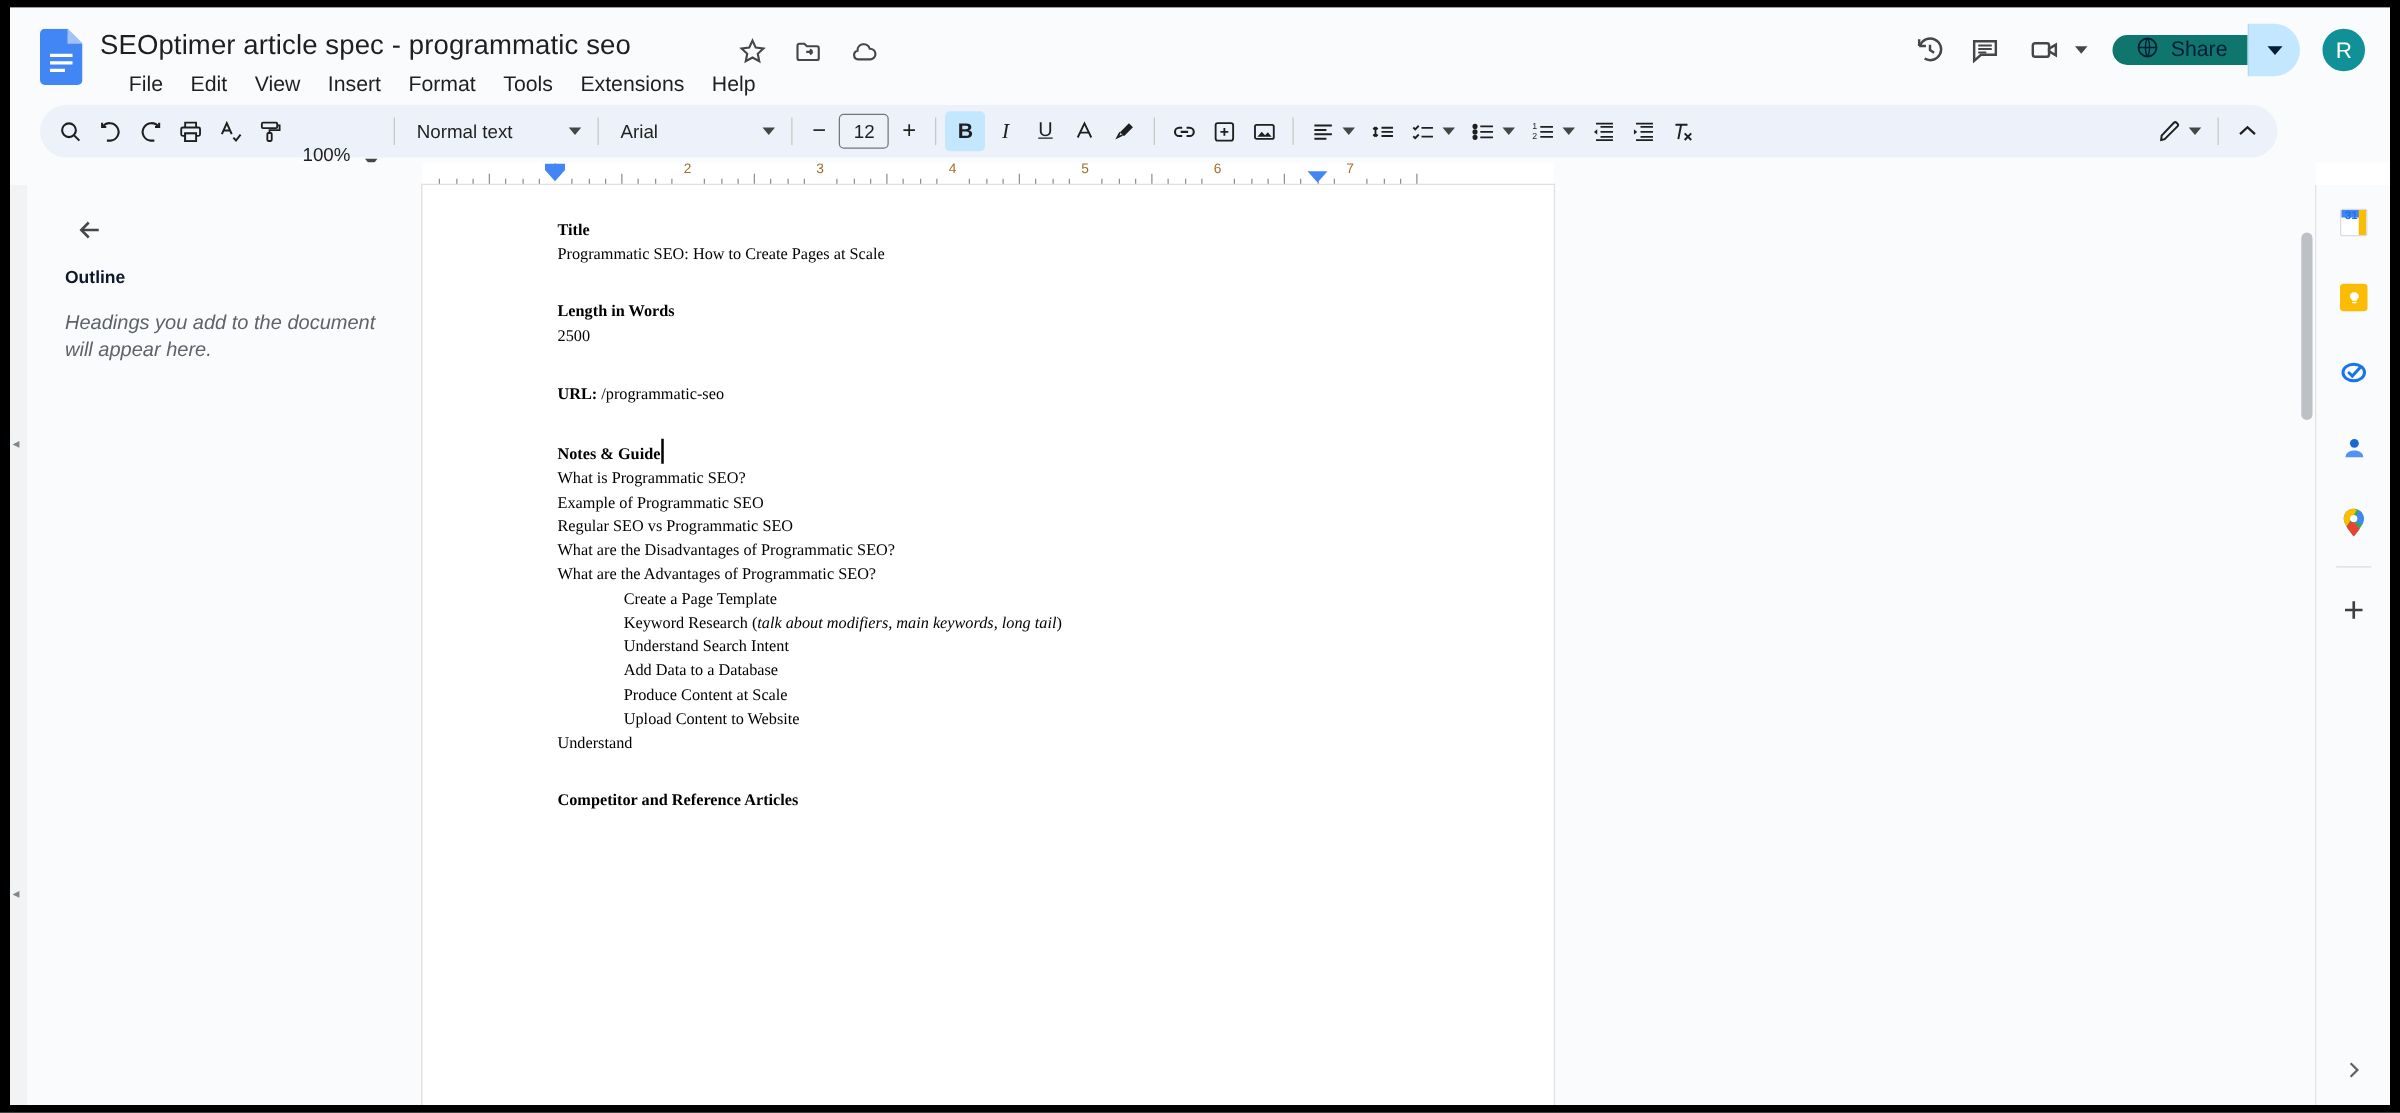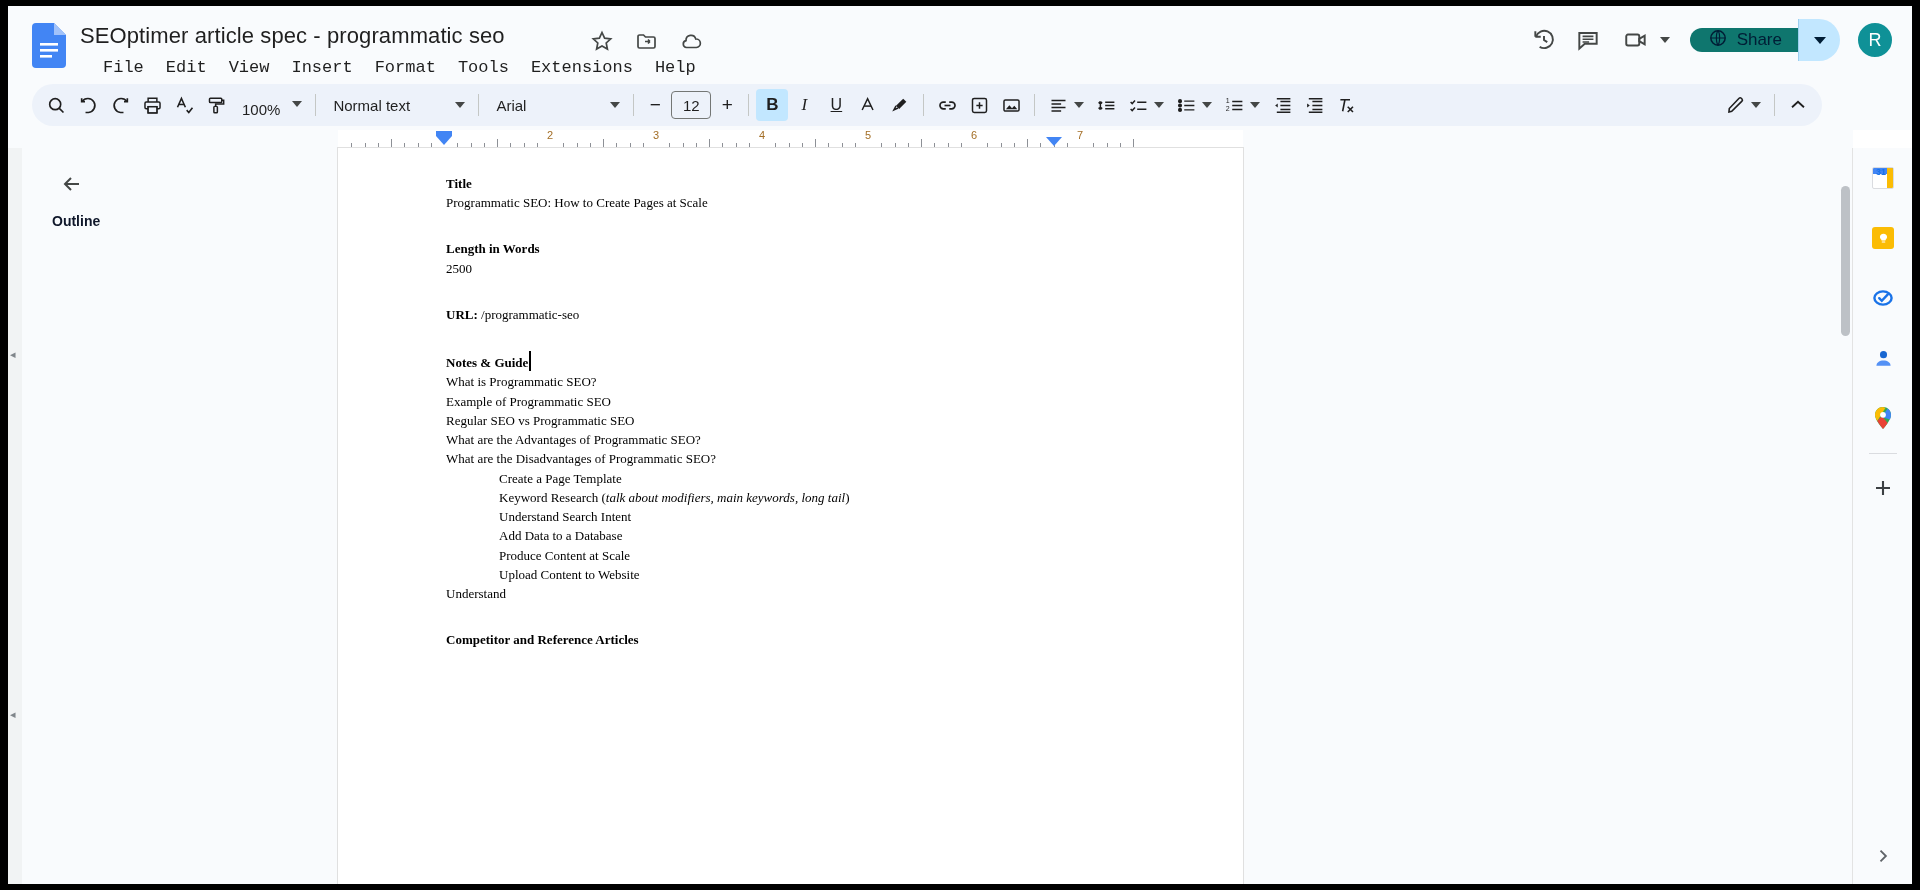--- a/index.html
+++ b/index.html
@@ -32,21 +32,21 @@
     position: absolute; top: 23px; width: 24px; height: 24px;
     color: #444746; cursor: pointer;
   }
   .title-icon svg { display: block; }
   #star-icon   { left: 582px; }
   #move-icon   { left: 627px; }
   #cloud-icon  { left: 672px; }
 
   .menubar {
     position: absolute; left: 84px; top: 50px;
-    display: flex; gap: 0px; font-family: Liberation Mono, monospace;
+    display: flex; gap: 0px;
   }
   .menubar > div {
     font-size: 17px; color: #1f1f1f; padding: 2px 11px;
     border-radius: 4px; cursor: pointer; white-space: nowrap;
   }
 
   .top-right { position: absolute; right: 18px; top: 12px; display: flex; align-items: center; }
   .tr-icon {
     width: 44px; height: 44px; border-radius: 50%;
     display: flex; align-items: center; justify-content: center;
@@ -95,21 +95,21 @@
   }
   .tb {
     height: 32px; min-width: 32px; border-radius: 4px;
     display: flex; align-items: center; justify-content: center;
     color: #1f1f1f; cursor: pointer; flex: none;
   }
   .tb svg { display: block; }
   .tb.active { background: #c2e7ff; }
   .tb-sep { width: 1px; height: 22px; background: #c4c7c5; margin: 0 7px; flex: none; }
   .tb-zoom {
-    display: flex; align-items: flex-start; height: 32px;
+    display: flex; align-items: flex-end; height: 32px;
     padding: 0 6px 0 10px; border-radius: 4px; cursor: pointer;
     font-size: 15px; color: #1f1f1f; gap: 12px; flex: none; margin-top: 24px;
   }
   .tb-combo {
     display: flex; align-items: center; justify-content: space-between;
     height: 32px; border-radius: 4px; cursor: pointer;
     font-size: 15px; color: #1f1f1f; padding: 0 6px 0 10px; flex: none;
   }
   .combo-style { width: 148px; }
   .combo-font  { width: 140px; }
@@ -642,40 +642,41 @@
     </div>
 
     <div class="outline-panel">
       <div class="outline-back">
         <svg width="24" height="24" viewBox="0 0 24 24" fill="none" stroke="currentColor" stroke-width="2">
           <path d="M19 12H5"></path>
             <path d="M11 6l-6 6 6 6"></path>
         </svg>
       </div>
       <div class="outline-title">Outline</div>
+      <div class="outline-empty">Headings you add to the document will appear here.</div>
     </div>
 
     <div class="canvas-right"></div>
 
     <div class="doc-page">
       <div class="doc-body" id="doc-body">
           <div class="p bold">Title</div>
           <div class="p">Programmatic SEO: How to Create Pages at Scale</div>
           <div class="p blank"></div>
           <div class="p bold">Length in Words</div>
           <div class="p">2500</div>
           <div class="p blank"></div>
           <div class="p"><b>URL:</b><span> /programmatic-seo</span></div>
           <div class="p blank"></div>
           <div class="p bold"><span>Notes &amp; Guide</span><span class="cursor-bar"></span></div>
           <div class="p">What is Programmatic SEO?</div>
           <div class="p">Example of Programmatic SEO</div>
           <div class="p">Regular SEO vs Programmatic SEO</div>
+          <div class="p">What are the Disadvantages of Programmatic SEO?</div>
           <div class="p">What are the Advantages of Programmatic SEO?</div>
-          <div class="p">What are the Disadvantages of Programmatic SEO?</div>
           <div class="p indent">Create a Page Template</div>
           <div class="p indent"><span>Keyword Research (</span><span class="ital">talk about modifiers, main keywords, long tail</span><span>)</span></div>
           <div class="p indent">Understand Search Intent</div>
           <div class="p indent">Add Data to a Database</div>
           <div class="p indent">Produce Content at Scale</div>
           <div class="p indent">Upload Content to Website</div>
           <div class="p">Understand</div>
           <div class="p blank"></div>
           <div class="p bold">Competitor and Reference Articles</div>
         </div>

